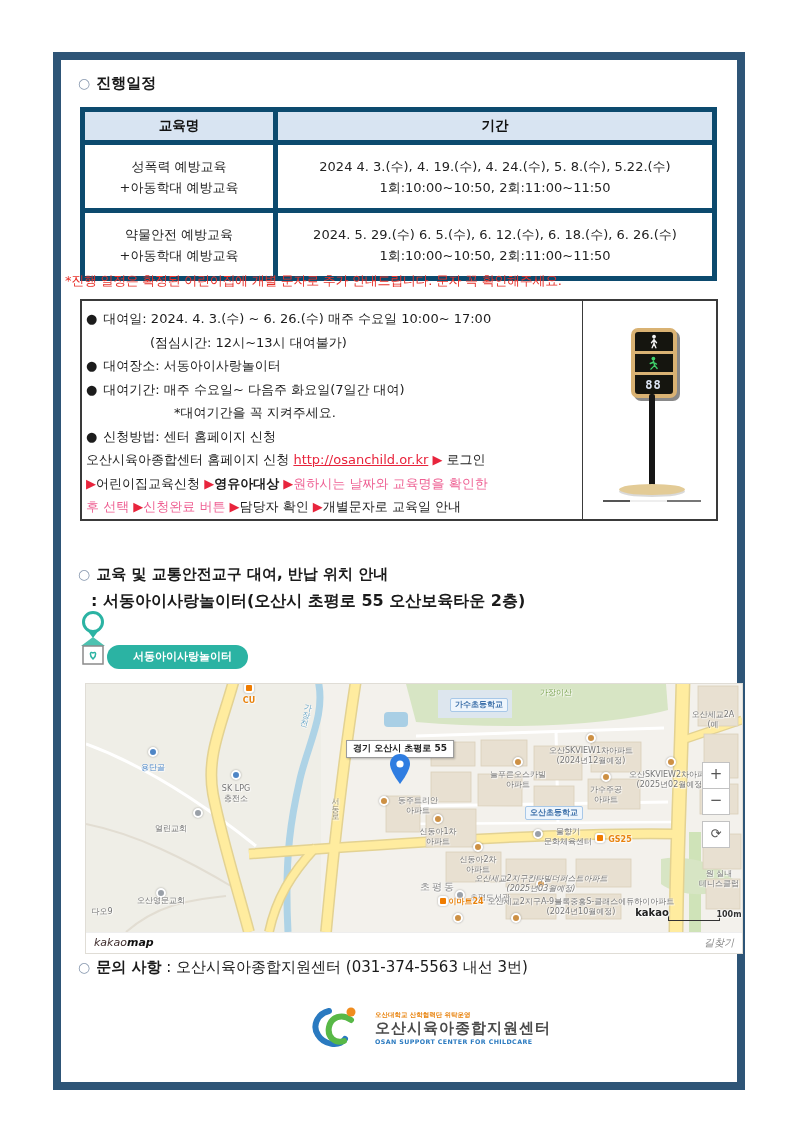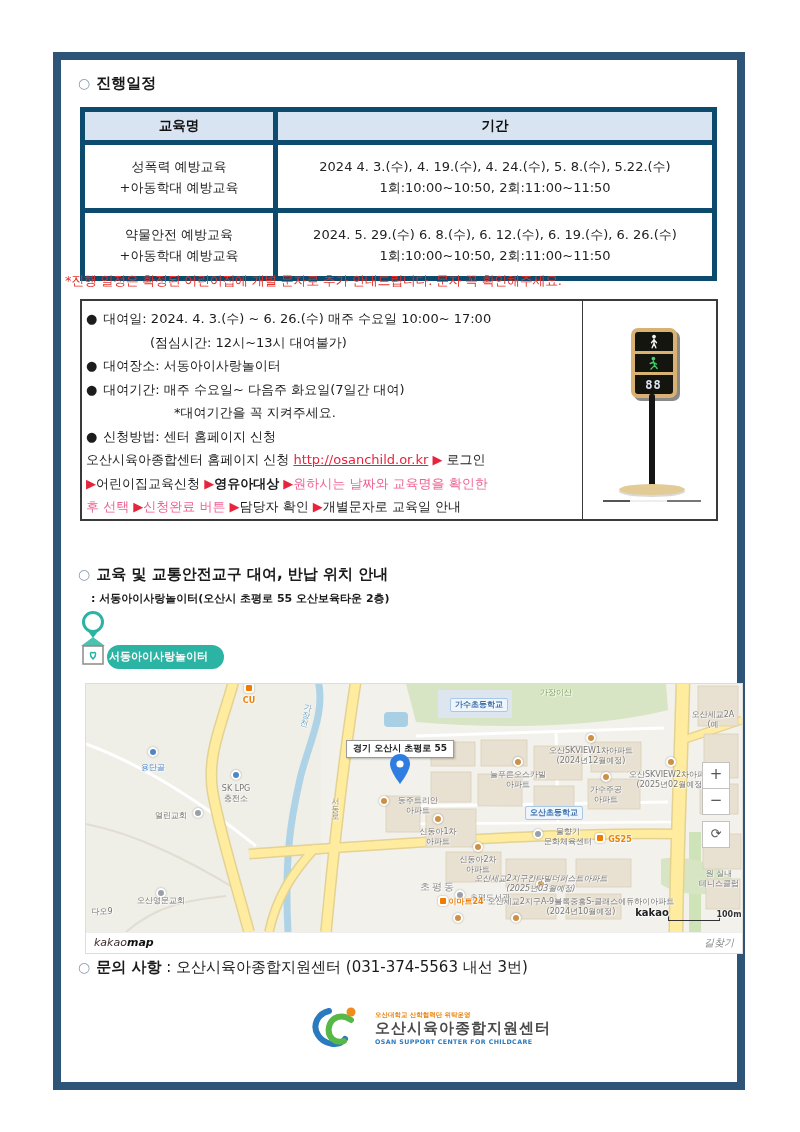--- a/index.html
+++ b/index.html
@@ -33,22 +33,22 @@
   .tl{position:relative;width:110px;height:200px;}
   .tl-head{position:absolute;left:36px;top:18px;width:38px;height:62px;background:#15150f;border:4px solid #d9b273;border-radius:7px;box-shadow:3px 3px 0 rgba(40,40,40,.55);display:flex;flex-direction:column;}
   .tl-cell{flex:1;display:flex;align-items:center;justify-content:center;border-bottom:3px solid #d9b273;}
   .tl-cell:last-child{border-bottom:none;}
   .tl-digits{font-family:"DejaVu Sans Mono","Liberation Mono",monospace;font-size:12px;font-weight:bold;color:#dfe7f6;letter-spacing:1px;}
   .tl-pole{position:absolute;left:54px;top:84px;width:6px;height:92px;background:#151515;border-radius:2px;}
   .tl-base{position:absolute;left:24px;top:174px;width:66px;height:11px;background:#e3cb96;border-radius:50%;box-shadow:0 2px 0 rgba(0,0,0,.15);}
   .tl-ground{position:absolute;left:8px;top:190px;width:98px;height:2px;background:linear-gradient(90deg,#555 0 28%,#eee 28% 65%,#777 65% 100%);}
   
   .loch{font-size:15px;font-weight:bold;color:#1a1a1a;}
-  .locsub{font-size:11px;font-weight:bold;color:#1a1a1a;}
-  .badge-pill{display:inline-block;background:#2bb3a3;color:#fff;font-size:11px;font-weight:bold;padding:4px 16px 5px 2px;border-radius:12px;}
+  .locsub{font-size:16px;font-weight:bold;color:#1a1a1a;}
+  .badge-pill{display:inline-block;background:#2bb3a3;color:#fff;font-size:11px;font-weight:bold;padding:4px 16px 5px 26px;border-radius:12px;}
   
   .mapblock{width:656px;border:1px solid #e0ddd6;background:#f3f1ec;}
   .mapcanvas{position:relative;width:656px;height:248px;overflow:hidden;}
   .mapcanvas svg.bg{position:absolute;left:0;top:0;}
   .ml{position:absolute;font-size:8px;line-height:9.5px;color:#757575;white-space:pre;text-align:center;transform:translateX(-50%);text-shadow:0 0 2px #fff,0 0 2px #fff,1px 1px 1px #fff;z-index:3;}
   .ml.orange{color:#e8820c;font-weight:bold;}
   .ml.blue{color:#4a86c8;}
   .ml.green{color:#79a24e;}
   .ml.bluebox{background:#eef5fc;border:1px solid #a8c8e8;color:#3a6ea8;padding:1px 4px;border-radius:2px;font-weight:bold;text-shadow:none;}
   .ml.addr{background:#fff;border:1px solid #9a9a9a;color:#222;font-weight:bold;padding:3px 6px;font-size:9px;box-shadow:1px 1px 2px rgba(0,0,0,.25);text-shadow:none;}
@@ -106,21 +106,21 @@
           <div>2024 4. 3.(수), 4. 19.(수),  4. 24.(수), 5. 8.(수), 5.22.(수)</div>
           <div>1회:10:00~10:50, 2회:11:00~11:50</div>
         </td>
       </tr>
       <tr>
         <td>
           <div>약물안전 예방교육</div>
           <div>+아동학대 예방교육</div>
         </td>
         <td>
-          <div>2024. 5. 29.(수) 6. 8.(수), 6. 12.(수), 6. 19.(수), 6. 26.(수)</div>
+          <div>2024. 5. 29.(수) 6. 5.(수), 6. 12.(수), 6. 18.(수), 6. 26.(수)</div>
           <div>1회:10:00~10:50, 2회:11:00~11:50</div>
         </td>
       </tr>
     </tbody>
   </table>
 
   <div class="sec rednote" style="left:4px;top:212px;">*진행 일정은 확정된 어린이집에 개별 문자로 추가 안내드립니다. 문자 꼭 확인해주세요.</div>
 
   <div class="sec rentbox" style="left:19px;top:239px;">
     <div class="rentbody">
@@ -311,21 +311,21 @@
 (2024년10월예정)</span>
         <span class="ml poi" style="left: 633px; top: 185px;">원 실내
 테니스클럽</span>
         <span class="ml poi" style="left: 352px; top: 143px;">신동아1차
 아파트</span>
         <span class="ml poi" style="left: 392px; top: 171px;">신동아2차
 아파트</span>
         <span class="ml orange" style="left: 380px; top: 213px;">이마트24</span>
         <span class="ml poi" style="left: 150px; top: 100px;">SK LPG
 충전소</span>
-        <span class="ml poi" style="left: 85px; top: 127px;">열린교회</span>
+        <span class="ml poi" style="left: 85px; top: 140px;">열린교회</span>
         <span class="ml blue" style="left: 67px; top: 79px;">용단골</span>
         <span class="ml poi" style="left: 75px; top: 212px;">오산영문교회</span>
         <span class="ml poi" style="left: 16px; top: 223px;">다오9</span>
         <span class="ml roadv" style="left: 244px; top: 108px;">서동로</span>
         <span class="ml waterv" style="left: 216px; top: 14px;">가장천</span>
         <span class="ml kakao" style="left: 566px; top: 224px;">kakao</span>
         <span class="ml scaletxt" style="left: 643px; top: 226px;">100m</span>
       </div>
     <div class="mapfooter">
       <span class="kk1"><span>kakao</span><span class="kk2">map</span></span>

